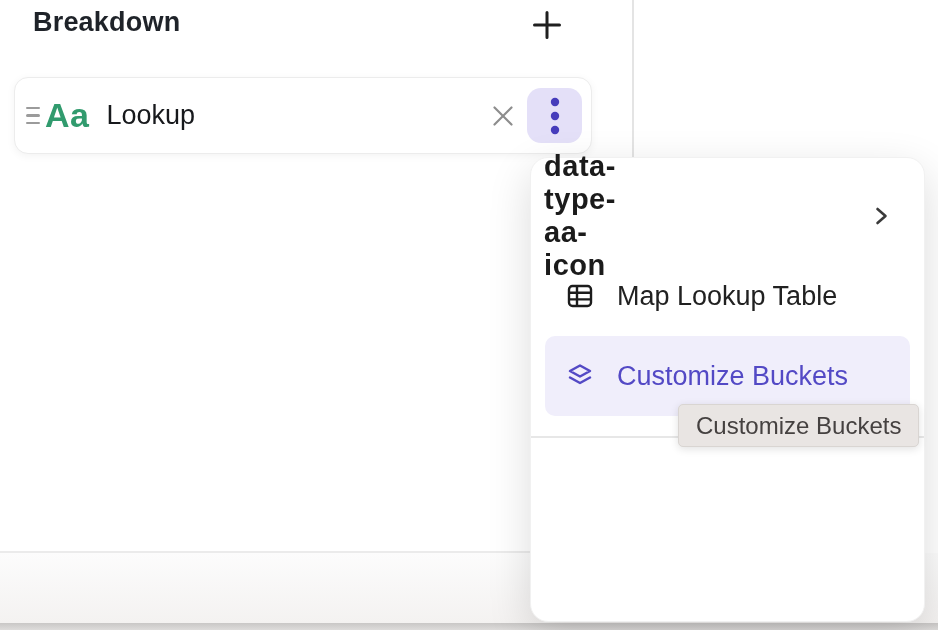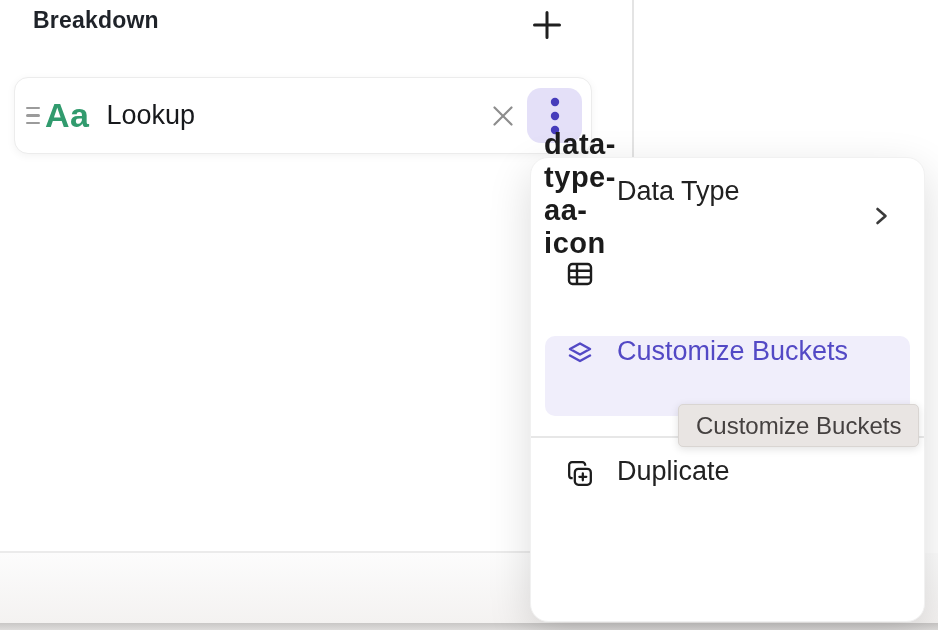--- a/index.html
+++ b/index.html
@@ -8,21 +8,21 @@
     font-family: "Liberation Sans", sans-serif;
     background: #ffffff;
     position: relative;
     color: #1f2127;
   }
   .screen { position: absolute; inset: 0; }
 
   
   .panel-title {
     position: absolute; left: 33px; top: 7px;
-    font-size: 23px; font-weight: 700; color: #1f2329;
+    font-size: 27px; font-weight: 700; color: #1f2329;
     letter-spacing: .2px;
   }
   .add-btn {
     position: absolute; left: 527px; top: 5px;
     width: 40px; height: 40px;
     display: flex; align-items: center; justify-content: center;
     background: transparent; border: none; cursor: pointer;
   }
 
   .vline {
@@ -89,21 +89,21 @@
     width: 395px; height: 465px;
     background: #ffffff;
     border: 1px solid #f1f1f1;
     border-radius: 18px;
     box-shadow: 0 14px 44px rgba(0,0,0,.14);
     padding: 18px 0 7px;
     z-index: 5;
   }
   .menu-item {
     margin: 0 14px; height: 80px;
-    display: flex; 
+    display: flex; align-items: center;
     padding: 0 20px 0 19px;
     border-radius: 10px;
     font-size: 27px; color: #212121;
     cursor: pointer;
   }
   .menu-item .mi-icon {
     width: 32px; height: 36px; margin-right: 21px;
     display: flex; align-items: center; justify-content: center;
     flex: none;
   }
@@ -174,60 +174,50 @@
   <div class="hline"></div>
   <div class="footer-area"></div>
   <div class="bottom-strip"></div>
 
   <div class="menu">
 
     <div class="menu-item">
       <span class="mi-icon">
         <span class="aa-glyph">data-type-aa-icon</span>
       </span>
-      <span>Data Type</span>
       <span class="mi-chevron">
         <svg width="18" height="30" viewBox="0 0 18 30">
           <path d="M5.5 8l8 7-8 7" stroke="#3a3a3a" stroke-width="2.6" fill="none" stroke-linecap="round" stroke-linejoin="round"></path>
         </svg>
       </span>
     </div>
 
     <div class="menu-item">
       <span class="mi-icon">
         <svg width="32" height="32" viewBox="0 0 32 32" fill="none" stroke="#1c1c1c" stroke-width="2.4">
           <rect x="5" y="6" width="22" height="20" rx="3.5"></rect>
           <path d="M13 6v20M5 12.7h22M5 19.4h22"></path>
         </svg>
       </span>
+      <span>Map Lookup Table</span>
     </div>
 
     <div class="menu-item active">
       <span class="mi-icon">
         <svg width="32" height="32" viewBox="0 0 32 32" fill="none" stroke="#5349c5" stroke-width="2.5" stroke-linecap="round" stroke-linejoin="round">
           <path d="M16 5.5l10 5.5-10 5.5L6 11l10-5.5z"></path>
           <path d="M26 17.5L16 23 6 17.5"></path>
         </svg>
       </span>
       <span>Customize Buckets</span>
     </div>
 
     <div class="menu-divider"></div>
 
 
-    <div class="menu-item">
-      <span class="mi-icon">
-        <svg width="34" height="34" viewBox="0 0 34 34" fill="none" stroke="#1c1c1c" stroke-width="2.4" stroke-linejoin="round">
-          <path d="M22.5 8.2v-.7a3 3 0 0 0-3-3h-11a3 3 0 0 0-3 3v11a3 3 0 0 0 3 3h.7"></path>
-          <rect x="11.5" y="11.5" width="17" height="17" rx="3.8" fill="#ffffff"></rect>
-          <path d="M20 16.3v7.4M16.3 20h7.4" stroke-linecap="round"></path>
-        </svg>
-      </span>
-      <span>Duplicate</span>
-    </div>
 
   </div>
 
   <div class="tooltip">
     <span>Customize Buckets</span>
   </div>
 
 </div>
 
 </body></html>

